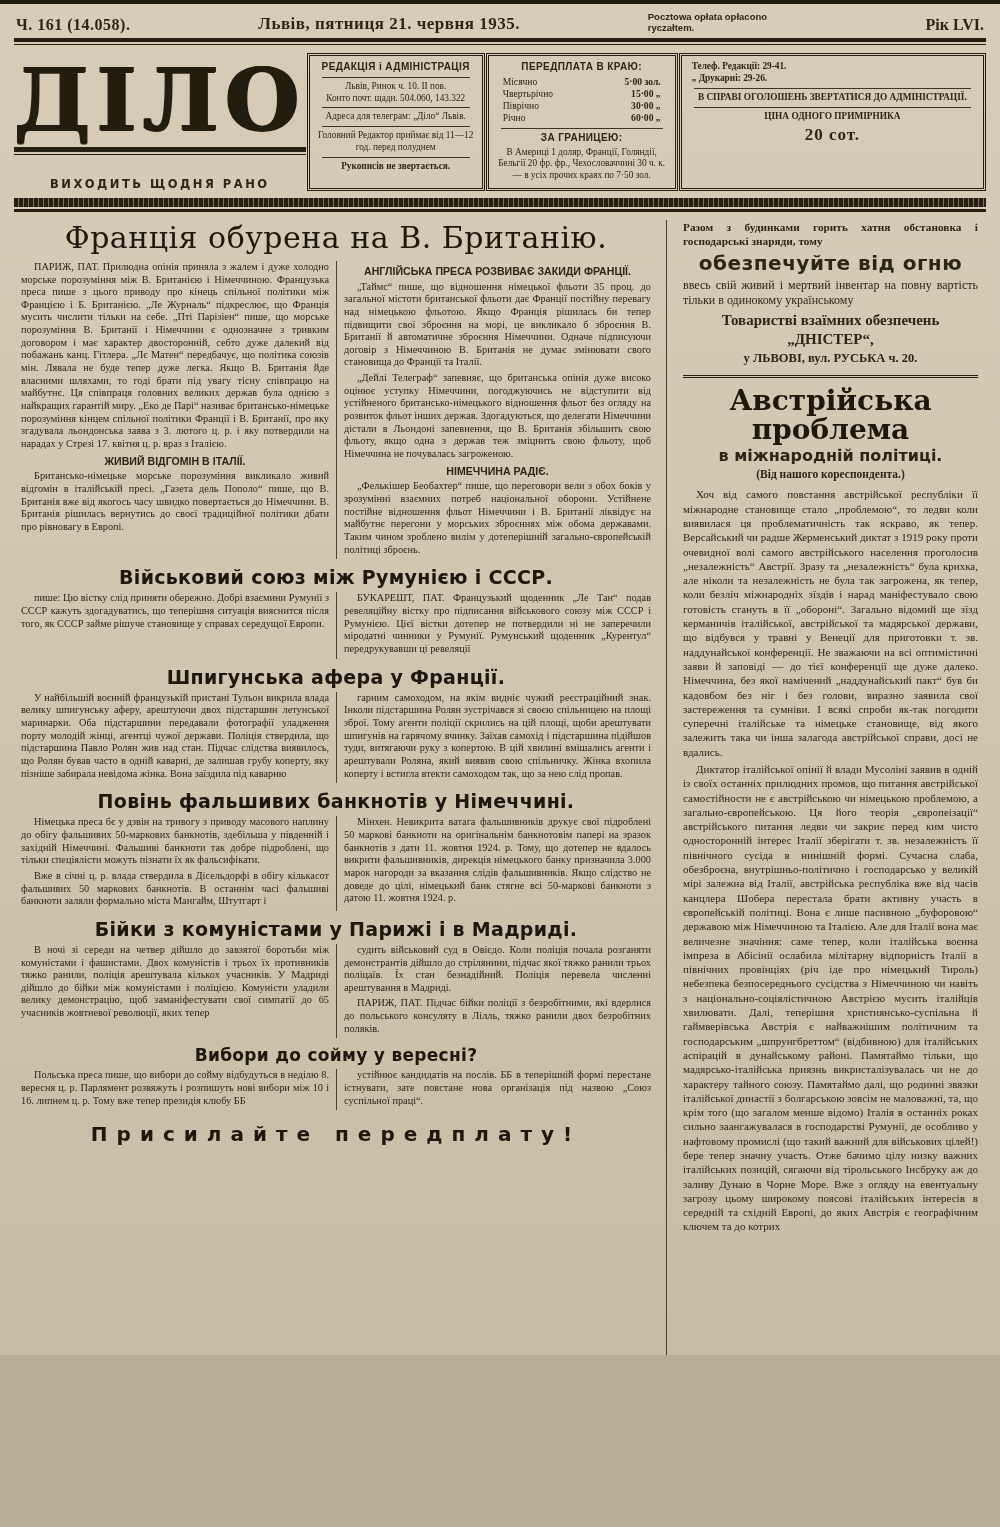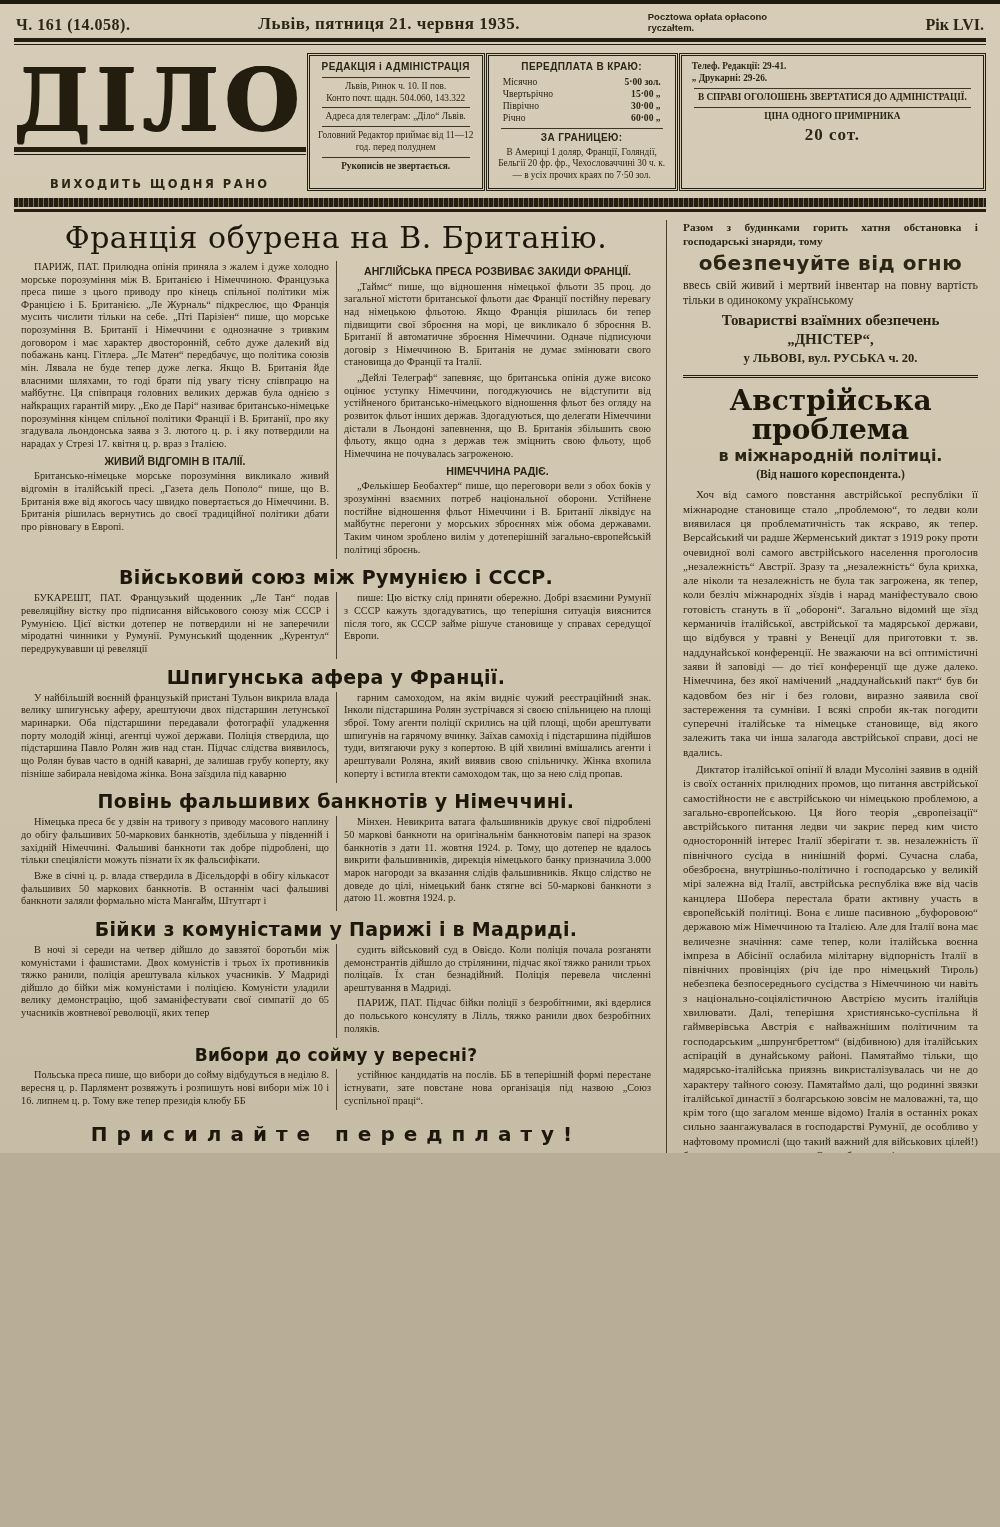--- a/index.html
+++ b/index.html
@@ -3,21 +3,21 @@
 <meta charset="utf-8">
 <style>
   * { margin:0; padding:0; box-sizing:border-box; }
   html,body { width:1000px; }
   body {
     font-family:"Liberation Serif","DejaVu Serif",serif;
     background:#b8ad96;
     color:#2c2617;
   }
   .page {
-    width:1000px; height:1153px; overflow:hidden;
+    width:1000px; height:1355px; overflow:hidden;
     padding:6px 14px 8px;
     background:linear-gradient(180deg,#d6ccb7 0%,#cfc5af 55%,#c7bda6 100%);
     border-top:4px solid #1f1a0f;
   }
   
   .topbar { display:flex; justify-content:space-between; align-items:flex-end; padding:2px 2px 4px; }
   .issue-no { font-weight:bold; font-size:16px; letter-spacing:.5px; }
   .date-line { font-weight:bold; font-size:17px; letter-spacing:.5px; }
   .postal-note { font-size:9.5px; font-weight:bold; width:150px; text-align:left; line-height:1.15; font-family:"Liberation Sans",sans-serif; }
   .volume { font-weight:bold; font-size:16px; }
@@ -176,24 +176,24 @@
             <div class="subhead">НІМЕЧЧИНА РАДІЄ.</div>
             <p class="body">„Фелькішер Беобахтер“ пише, що переговори вели з обох боків у зрозумінні взаємних потреб національної оборони. Устійнене постійне відношення фльот Німеччини і В. Британії ліквідує на майбутнє перегони у морських зброєннях між обома державами. Таким чином зроблено вилім у дотеперішній загально-європейській політиці зброєнь.</p>
           </div>
         </div>
       </article>
 
       <section class="sec">
         <h2 class="sec-title">Військовий союз між Румунією і СССР.</h2>
         <div class="cols">
           <div class="col">
+            <p class="body">пише: Цю вістку слід приняти обережно. Добрі взаємини Румунії з СССР кажуть здогадуватись, що теперішня ситуація вияснится після того, як СССР займе рішуче становище у справах середущої Европи.</p>
+          </div>
+          <div class="col">
             <p class="body">БУКАРЕШТ, ПАТ. Французький щоденник „Ле Тан“ подав ревеляційну вістку про підписання військового союзу між СССР і Румунією. Цієї вістки дотепер не потвердили ні не заперечили міродатні чинники у Румунії. Румунський щоденник „Курентул“ передрукувавши ці ревеляції</p>
-          </div>
-          <div class="col">
-            <p class="body">пише: Цю вістку слід приняти обережно. Добрі взаємини Румунії з СССР кажуть здогадуватись, що теперішня ситуація вияснится після того, як СССР займе рішуче становище у справах середущої Европи.</p>
           </div>
         </div>
       </section>
 
       <section class="sec">
         <h2 class="sec-title">Шпигунська афера у Франції.</h2>
         <div class="cols">
           <div class="col">
             <p class="body">У найбільшій воєнній французькій пристані Тульон викрила влада велику шпигунську аферу, арештуючи двох підстаршин летунської маринарки. Оба підстаршини передавали фотографії уладження порту молодій жінці, агентці чужої держави. Поліція ствердила, що підстаршина Павло Ролян жив над стан. Підчас слідства виявилось, що Ролян бував часто в одній каварні, де залишав грубу коперту, яку пізніше забирала невідома жінка. Вона заїздила під каварню</p>
           </div>

